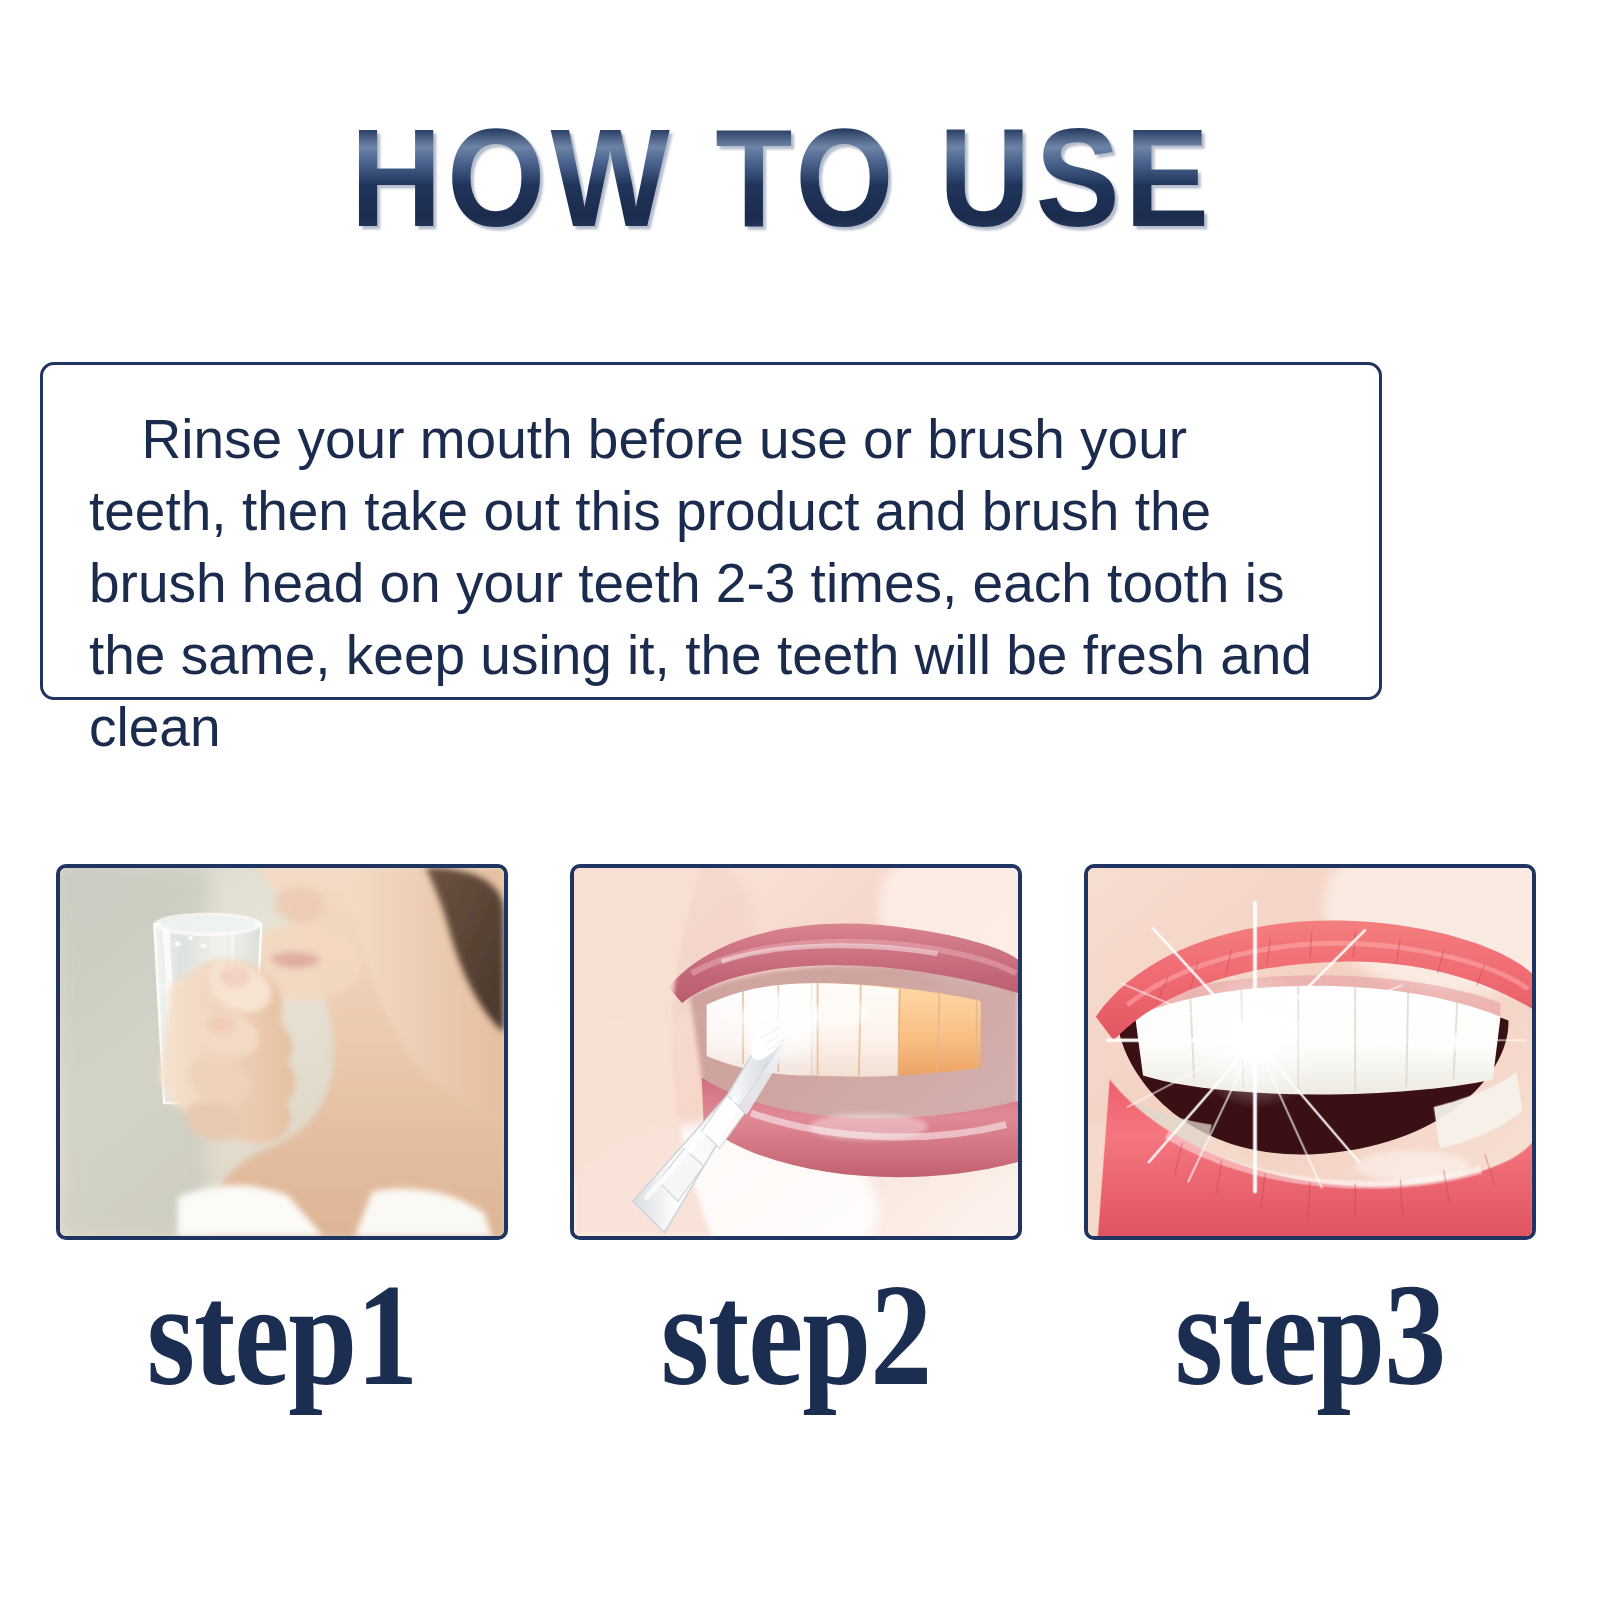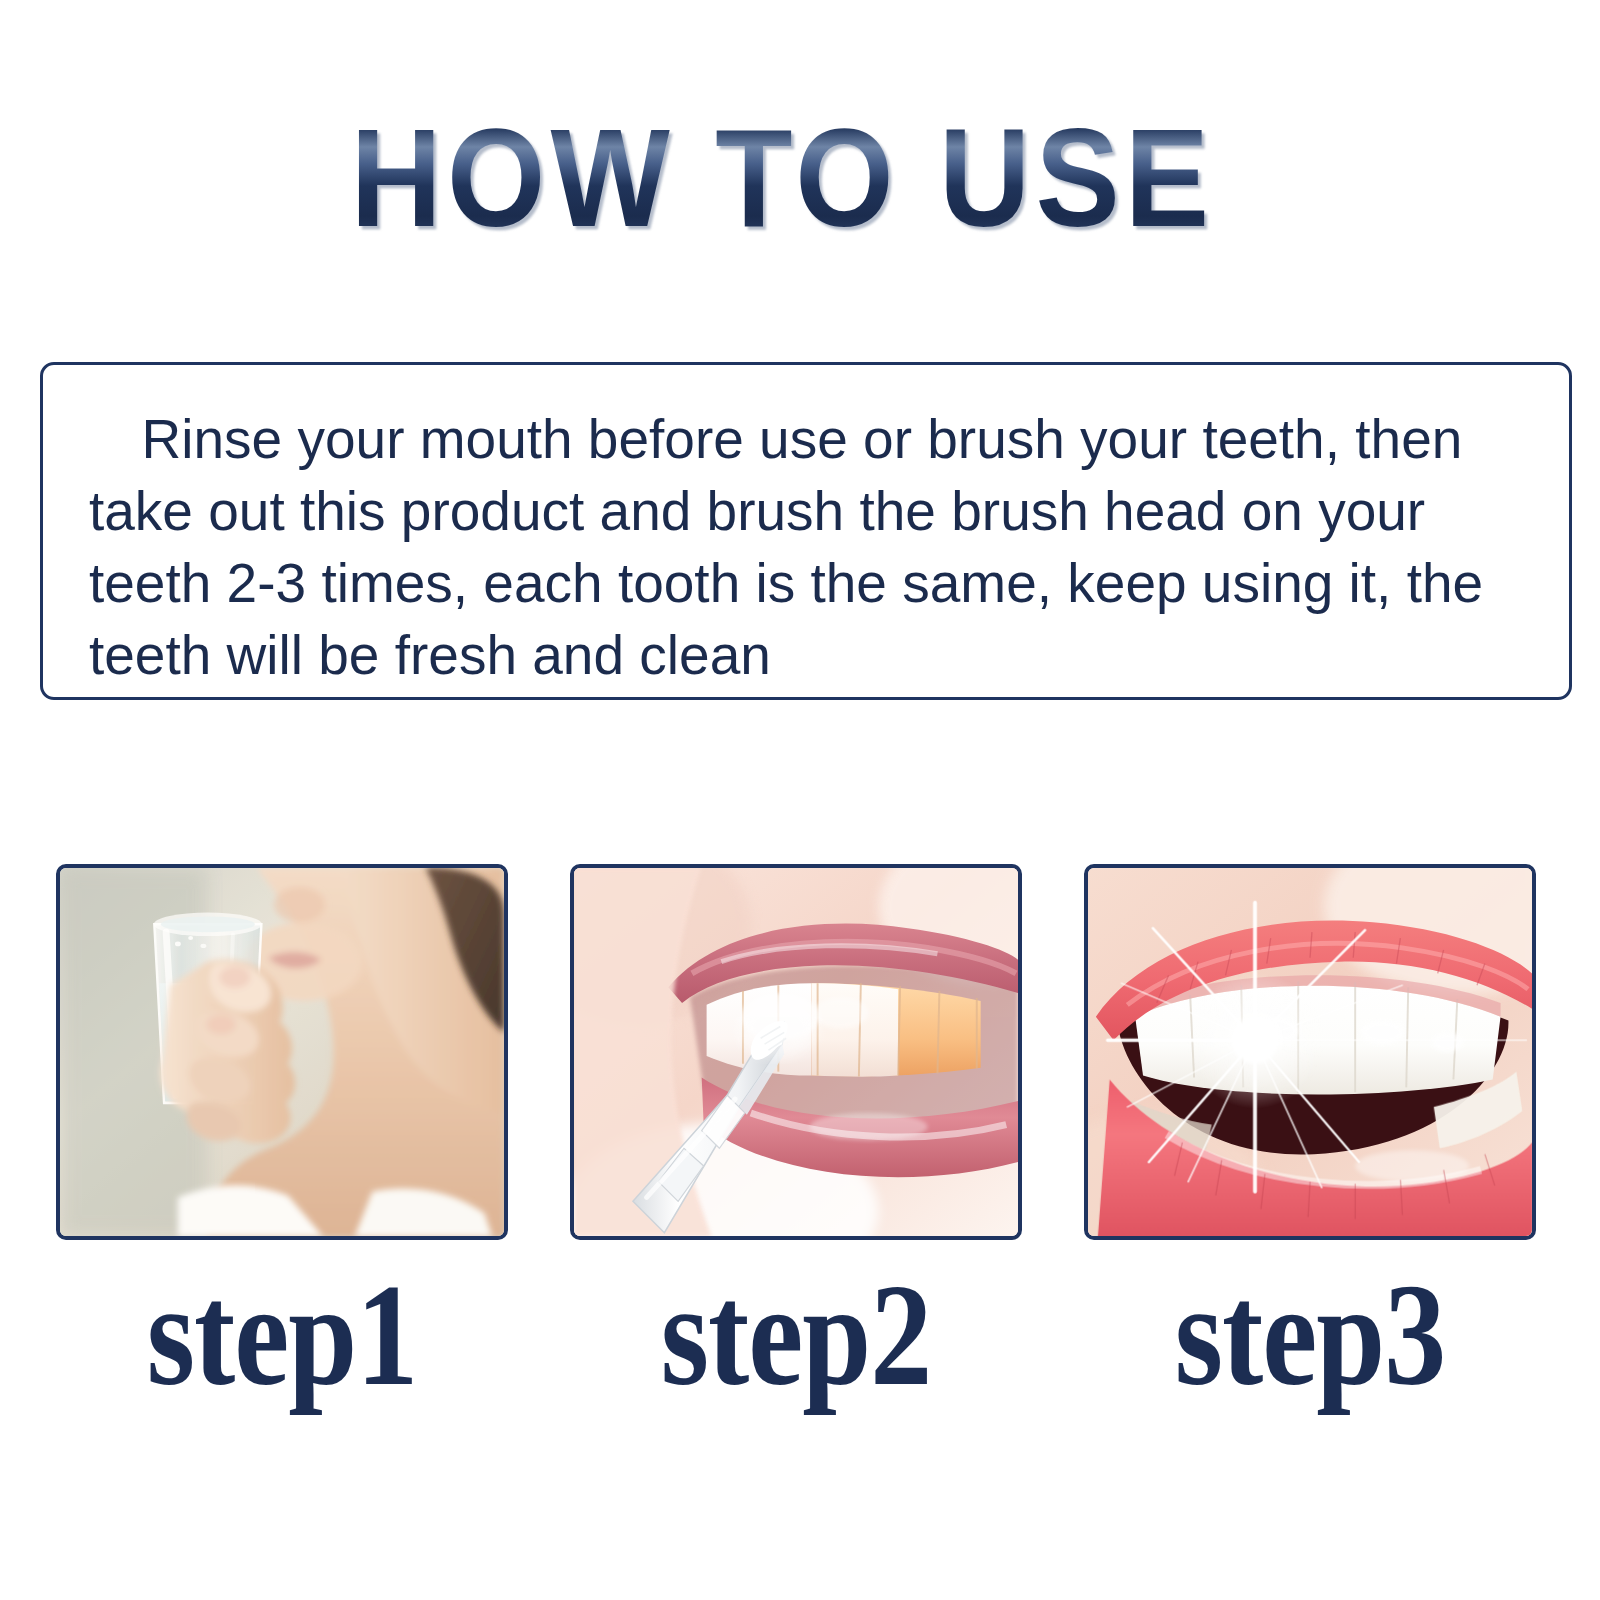--- a/index.html
+++ b/index.html
@@ -48,21 +48,21 @@
     text-shadow: none;
     filter: drop-shadow(3px 3px 1px rgba(120,135,160,0.55))
             drop-shadow(0px 1px 0px rgba(255,255,255,0.6));
   }
 
   
   .instr-box {
     position: absolute;
     left: 40px;
     top: 362px;
-    width: 1532px;
+    width: 1342px;
     height: 338px;
     box-sizing: border-box;
     border: 3px solid #1f3460;
     border-radius: 14px;
     background: #ffffff;
     padding: 38px 46px 0 46px;
   }
   .instr-text {
     font-family: "Liberation Sans Narrow", "Liberation Sans", sans-serif;
     font-size: 55px;

